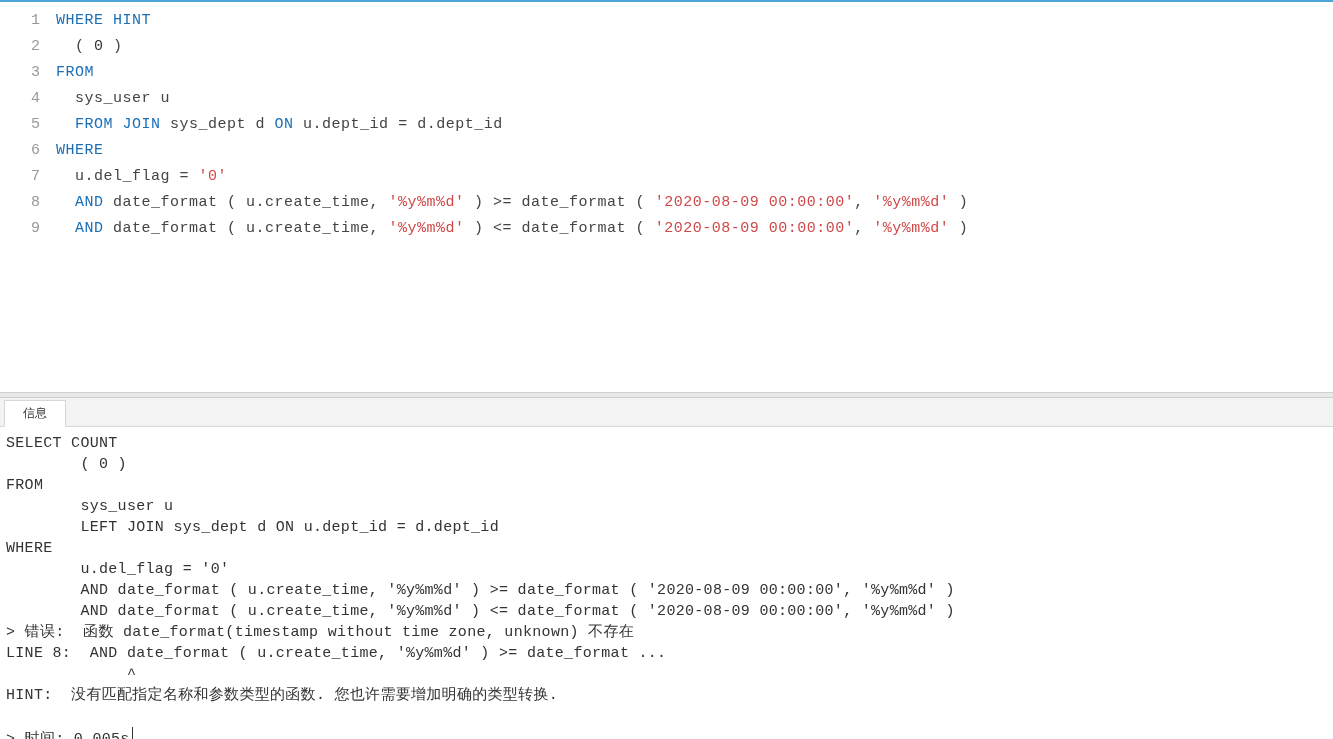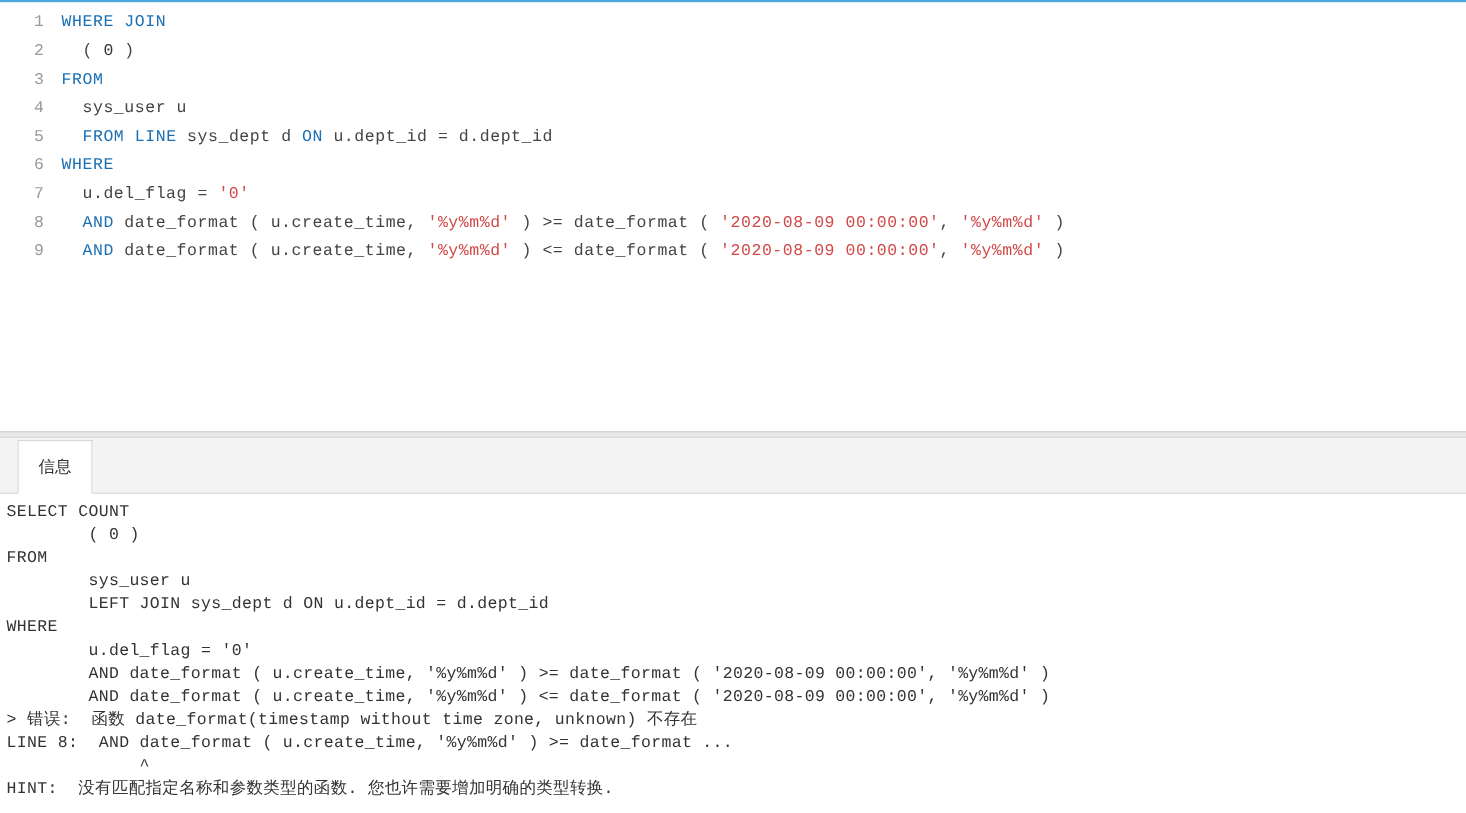--- a/index.html
+++ b/index.html
@@ -52,24 +52,24 @@
     .tab-bar {
       background: #f3f3f3;
       border-bottom: 1px solid #d6d6d6;
       display: flex;
       padding-top: 2px;
     }
     .tab {
       background: #ffffff;
       border: 1px solid #d6d6d6;
       border-bottom: 1px solid #ffffff;
-      padding: 14px 18px;
-      font-size: 15px;
+      padding: 4px 18px;
+      font-size: 12px;
       color: #333;
-      margin-left: 16px;
+      margin-left: 4px;
       margin-bottom: -1px;
       border-radius: 0;
       font-family: "Microsoft YaHei", sans-serif;
       cursor: pointer;
     }
     .output-pane {
       background: #ffffff;
       padding: 6px 6px;
       font-family: Consolas, "Courier New", monospace;
       font-size: 15px;
@@ -88,25 +88,25 @@
       display: inline-block;
       margin-left: 2px;
     }
   </style>
 </head>
 <body>
 
 <div class="editor-pane">
 
   <div id="code-lines">
-      <div class="code-line"><div class="gutter">1</div><div class="code-content"><span class="kw">WHERE</span><span class="ident"> </span><span class="kw">JOIN</span></div></div>
+      <div class="code-line"><div class="gutter">1</div><div class="code-content"><span class="kw">WHERE</span><span class="ident"> </span><span class="kw">HINT</span></div></div>
       <div class="code-line"><div class="gutter">2</div><div class="code-content"><span class="ident">  ( </span><span class="num">0</span><span class="ident"> ) </span></div></div>
       <div class="code-line"><div class="gutter">3</div><div class="code-content"><span class="kw">FROM</span></div></div>
       <div class="code-line"><div class="gutter">4</div><div class="code-content"><span class="ident">  sys_user u</span></div></div>
-      <div class="code-line"><div class="gutter">5</div><div class="code-content"><span class="ident">  </span><span class="kw">FROM</span><span class="ident"> </span><span class="kw">LINE</span><span class="ident"> sys_dept d </span><span class="kw">ON</span><span class="ident"> u.dept_id = d.dept_id</span></div></div>
+      <div class="code-line"><div class="gutter">5</div><div class="code-content"><span class="ident">  </span><span class="kw">FROM</span><span class="ident"> </span><span class="kw">JOIN</span><span class="ident"> sys_dept d </span><span class="kw">ON</span><span class="ident"> u.dept_id = d.dept_id</span></div></div>
       <div class="code-line"><div class="gutter">6</div><div class="code-content"><span class="kw">WHERE</span></div></div>
       <div class="code-line"><div class="gutter">7</div><div class="code-content"><span class="ident">  u.del_flag = </span><span class="str">'0'</span></div></div>
       <div class="code-line"><div class="gutter">8</div><div class="code-content"><span class="ident">  </span><span class="kw">AND</span><span class="ident"> date_format ( u.create_time, </span><span class="str">'%y%m%d'</span><span class="ident"> ) &gt;= date_format ( </span><span class="str">'2020-08-09 00:00:00'</span><span class="ident">, </span><span class="str">'%y%m%d'</span><span class="ident"> )</span></div></div>
       <div class="code-line"><div class="gutter">9</div><div class="code-content"><span class="ident">  </span><span class="kw">AND</span><span class="ident"> date_format ( u.create_time, </span><span class="str">'%y%m%d'</span><span class="ident"> ) &lt;= date_format ( </span><span class="str">'2020-08-09 00:00:00'</span><span class="ident">, </span><span class="str">'%y%m%d'</span><span class="ident"> )</span></div></div>
     </div>
   <div class="editor-spacer"></div>
 </div>
 
 <div class="splitter"></div>
 

